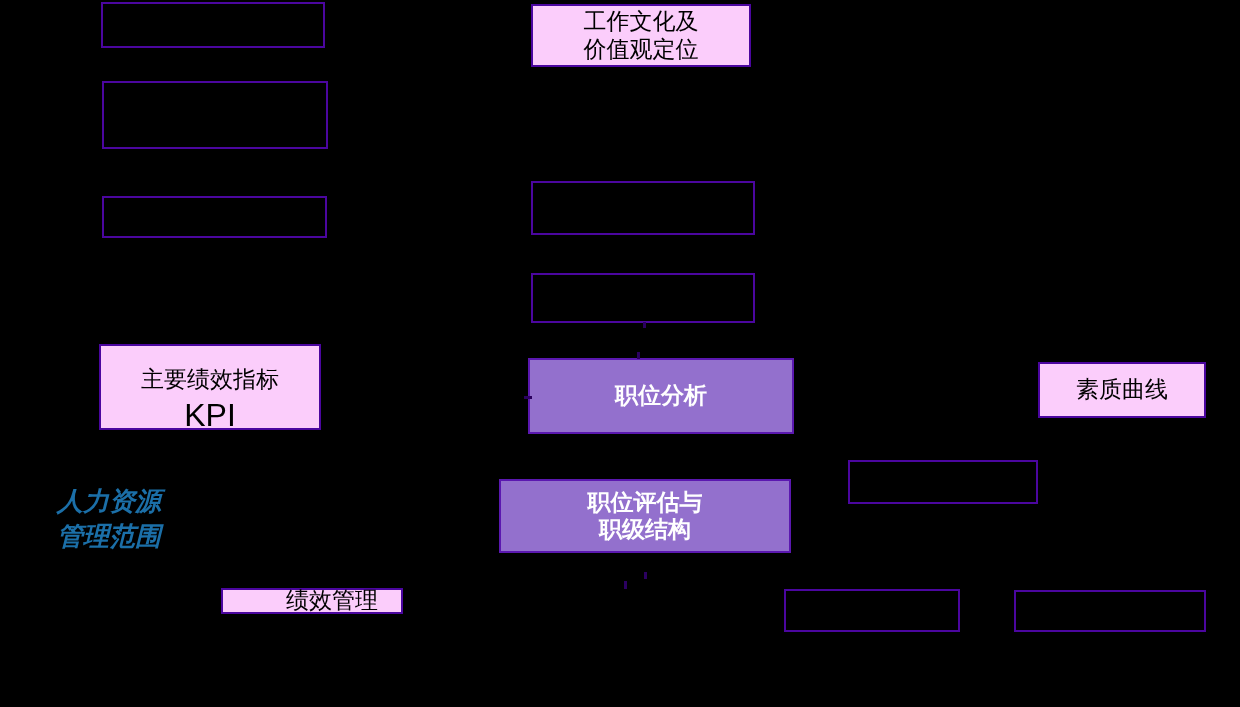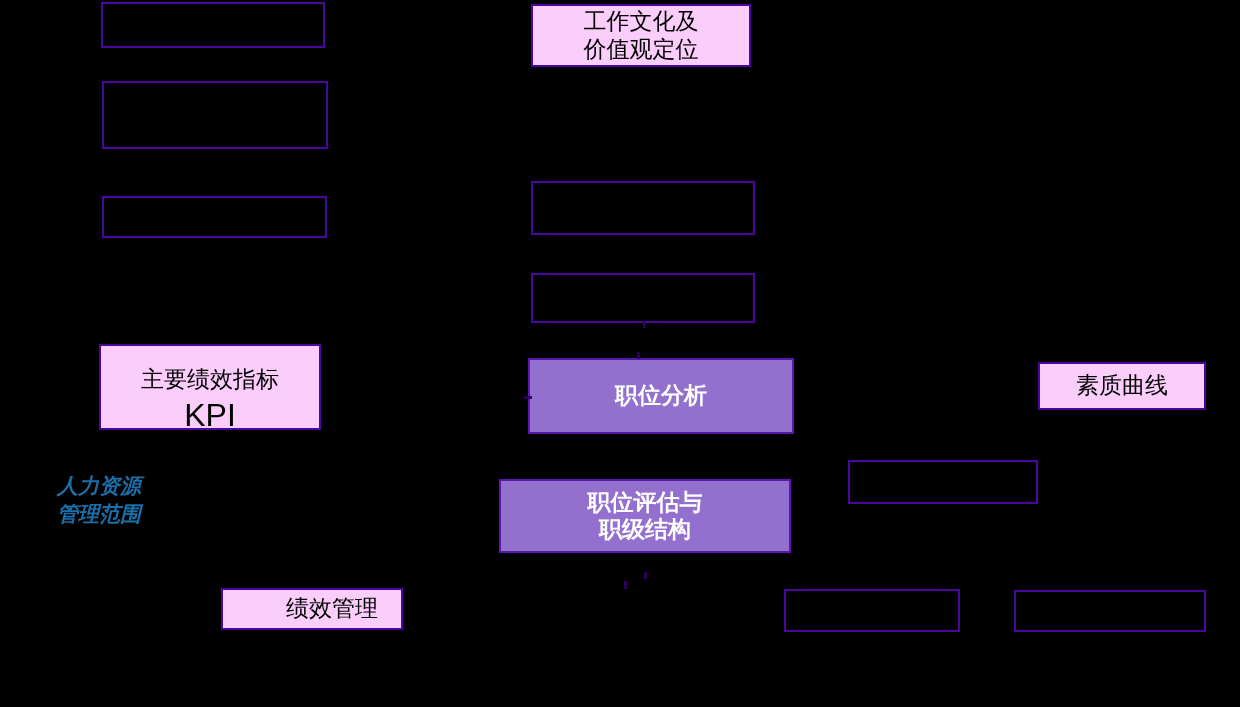--- a/index.html
+++ b/index.html
@@ -45,24 +45,25 @@
     font-size: 23px;
   }
   .node.purple {
     font-weight: bold;
   }
   .scope-label {
     position: absolute;
     color: #1B6FA8;
     font-style: italic;
     font-weight: bold;
-    font-size: 21px;
+    font-size: 26px;
     line-height: 1.35;
     white-space: pre-line;
     text-align: center;
+    margin-top: 12px;
   }
   .connector {
     position: absolute;
     background: #2B0060;
   }
   .overflow-text {
     position: absolute;
     color: #000000;
     font-family: "Liberation Sans", sans-serif;
     font-size: 32px;
@@ -102,37 +103,37 @@
 
   <div class="node pink" style="left:99px; top:344px; width:222px; height:86px; align-items:flex-start; padding-top:20px;">
     <span>主要绩效指标</span>
   </div>
   <div class="overflow-text" style="left:99px; top:397px; width:222px;">KPI</div>
 
   <div class="node purple" style="left:528px; top:358px; width:266px; height:76px;">
     <span>职位分析</span>
   </div>
 
-  <div class="node pink" style="left:1038px; top:362px; width:168px; height:48px;">
+  <div class="node pink" style="left:1038px; top:362px; width:168px; height:56px;">
     <span>素质曲线</span>
   </div>
 
   <div class="scope-label" style="left:57px; top:472px;">人力资源
 管理范围</div>
 
   <div class="node empty" style="left:848px; top:460px; width:190px; height:44px;">
     <span></span>
   </div>
 
   <div class="node purple" style="left:499px; top:479px; width:292px; height:74px;">
     <span>职位评估与
 职级结构</span>
   </div>
 
-  <div class="node pink" style="left:221px; top:588px; width:182px; height:42px;padding-left:40px;">
+  <div class="node pink" style="left:221px; top:588px; width:182px; height:26px;padding-left:40px;">
     <span>绩效管理</span>
   </div>
 
 
   <div class="node empty" style="left:784px; top:589px; width:176px; height:43px;">
     <span></span>
   </div>
 
   <div class="node empty" style="left:1014px; top:590px; width:192px; height:42px;">
     <span></span>

